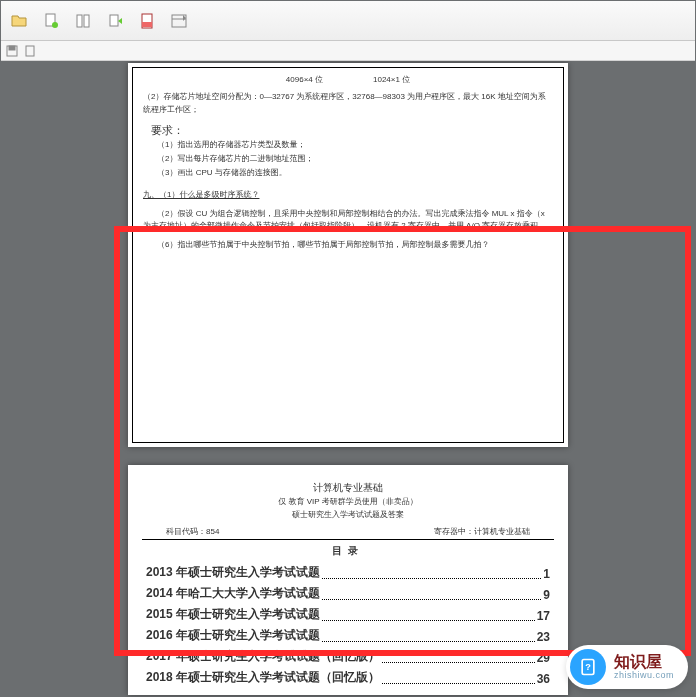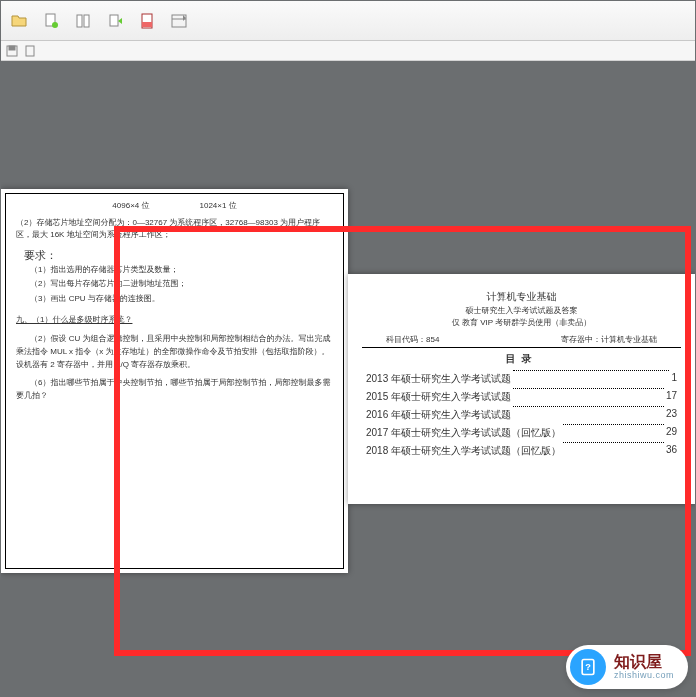--- a/index.html
+++ b/index.html
@@ -3,34 +3,34 @@
 <meta charset="utf-8">
 <style>
   * { margin: 0; padding: 0; box-sizing: border-box; }
   body { font-family: "Microsoft YaHei", Arial, sans-serif; background: #ffffff; width: 696px; height: 697px; overflow: hidden; position: relative; }
   .toolbar { height: 40px; background: linear-gradient(#fafafa, #eeeeee); border-bottom: 1px solid #c8c8c8; display: flex; align-items: center; padding: 0 6px; gap: 8px; }
   .toolbar .btn { width: 24px; height: 24px; display: flex; align-items: center; justify-content: center; cursor: pointer; }
   .toolbar .btn svg { width: 16px; height: 16px; }
   .subbar { height: 20px; background: #f6f6f6; border-bottom: 1px solid #d4d4d4; display: flex; align-items: center; padding: 0 2px; }
   .subbar .sb-btn { width: 14px; height: 14px; margin: 0 2px; display: flex; align-items: center; justify-content: center; }
   .subbar .sb-btn svg { width: 12px; height: 12px; stroke: #888; fill: none; }
-  .viewer { position: relative; height: 637px; background: #6b6e70; display: flex; flex-direction: row; align-items: center; overflow: hidden; }
+  .viewer { position: relative; height: 637px; background: #6b6e70; display: flex; flex-direction: column; align-items: center; overflow: hidden; }
   .page { background: #ffffff; box-shadow: 0 0 6px rgba(0,0,0,.4); margin-top: 2px; padding: 4px; }
   .page-inner { border: 1px solid #000; width: 100%; height: 100%; padding: 6px 10px; font-size: 8px; color: #333; overflow: hidden; }
   .page.top { width: 440px; height: 384px; }
   .page.bottom { width: 440px; height: 230px; margin-top: 18px; }
   .mini-row { display: flex; justify-content: center; gap: 50px; font-size: 8px; margin-bottom: 6px; }
   .para { font-size: 8px; line-height: 1.6; margin-bottom: 6px; }
   .list-item { font-size: 8px; line-height: 1.8; padding-left: 14px; }
   .section-label { font-size: 11px; margin-top: 4px; margin-left: 8px; }
   .bottom-header { text-align: center; font-size: 10px; line-height: 1.6; margin-top: 5px; }
   .bottom-header .subline { font-size: 8px; }
   .subject-row { display: flex; justify-content: space-between; font-size: 8px; padding: 0 24px; border-bottom: 1px solid #000; margin-top: 4px; padding-bottom: 2px;}
   .toc-title { text-align: center; font-weight: bold; font-size: 10px; margin: 4px 0; letter-spacing: 6px; }
-  .toc-row { display: flex; align-items: flex-start; font-size: 10px; padding: 2px 4px; }
+  .toc-row { display: flex; align-items: flex-end; font-size: 12px; padding: 2px 4px; font-weight: bold; }
   .toc-row .label { white-space: nowrap; }
   .toc-row .dots { flex: 1; border-bottom: 1px dotted #000; margin: 0 2px; position: relative; top: -2px; height: 1px; }
   .toc-row .pg { white-space: nowrap; }
   .red-box { position: absolute; border: 6px solid #ff2a2a; pointer-events: none; }
   .watermark { position: absolute; bottom: 8px; right: 8px; display: flex; align-items: center; background: #fff; border-radius: 22px; height: 44px; padding: 0 14px 0 4px; box-shadow: 0 2px 6px rgba(0,0,0,.15); }
   .watermark .wm-icon { width: 36px; height: 36px; background: #2aa4ff; border-radius: 50%; display: flex; align-items: center; justify-content: center; margin-right: 8px;}
   .watermark .wm-icon svg { width: 20px; height: 20px; }
   .watermark .wm-text { display: flex; flex-direction: column; line-height: 1.1; }
   .watermark .wm-main { font-size: 16px; font-weight: bold; color: #7f1d1d; }
   .watermark .wm-sub { font-size: 9px; color: #77a0bb; letter-spacing: .5px; }
@@ -109,33 +109,38 @@
       <div class="para" style="margin-top:8px;text-decoration:underline;">九、（1）什么是多级时序系统？</div>
       <div class="para" style="text-indent:14px;">（2）假设 CU 为组合逻辑控制，且采用中央控制和局部控制相结合的办法。写出完成乘法指令 MUL x 指令（x 为主存地址）的全部微操作命令及节拍安排（包括取指阶段）。设机器有 2 寄存器中，并用 A/Q 寄存器存放乘积。</div>
       <div class="para" style="text-indent:14px;">（6）指出哪些节拍属于中央控制节拍，哪些节拍属于局部控制节拍，局部控制最多需要几拍？</div>
     </div>
   </div>
 
   <div class="page bottom">
     <div class="page-inner" style="border:none;">
       <div class="bottom-header">
         <div>计算机专业基础</div>
+        <div class="subline">仅        教育 VIP 考研群学员使用（非卖品）</div>
         <div class="subline">硕士研究生入学考试试题及答案</div>
-        <div class="subline">仅        教育 VIP 考研群学员使用（非卖品）</div>
       </div>
       <div class="subject-row">
         <span><span>科目代码：</span><span>854</span></span>
         <span>寄存器中：计算机专业基础</span>
       </div>
       <div class="toc-title">目录</div>
       <div>
         <div class="toc-row">
               <span class="label">2013 年硕士研究生入学考试试题</span>
               <span class="dots"></span>
               <span class="pg">1</span>
+            </div>
+        <div class="toc-row">
+              <span class="label">2014 年哈工大大学入学考试试题</span>
+              <span class="dots"></span>
+              <span class="pg">9</span>
             </div>
         <div class="toc-row">
               <span class="label">2015 年硕士研究生入学考试试题</span>
               <span class="dots"></span>
               <span class="pg">17</span>
             </div>
         <div class="toc-row">
               <span class="label">2016 年硕士研究生入学考试试题</span>
               <span class="dots"></span>
               <span class="pg">23</span>

